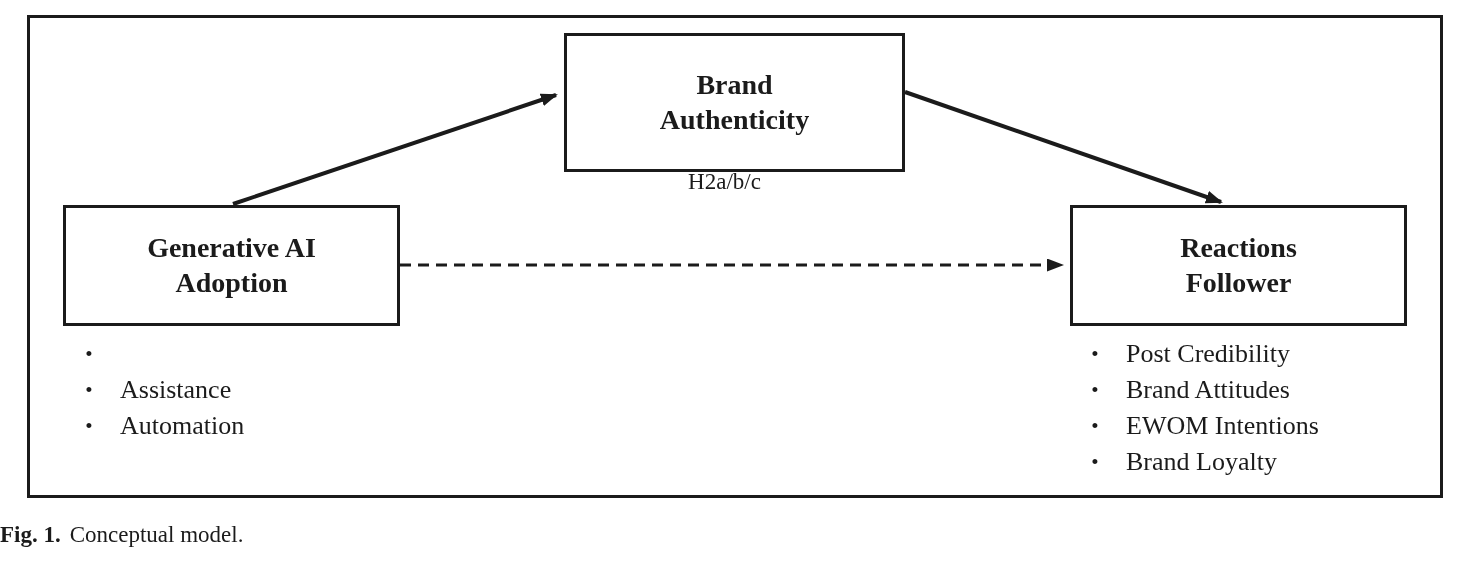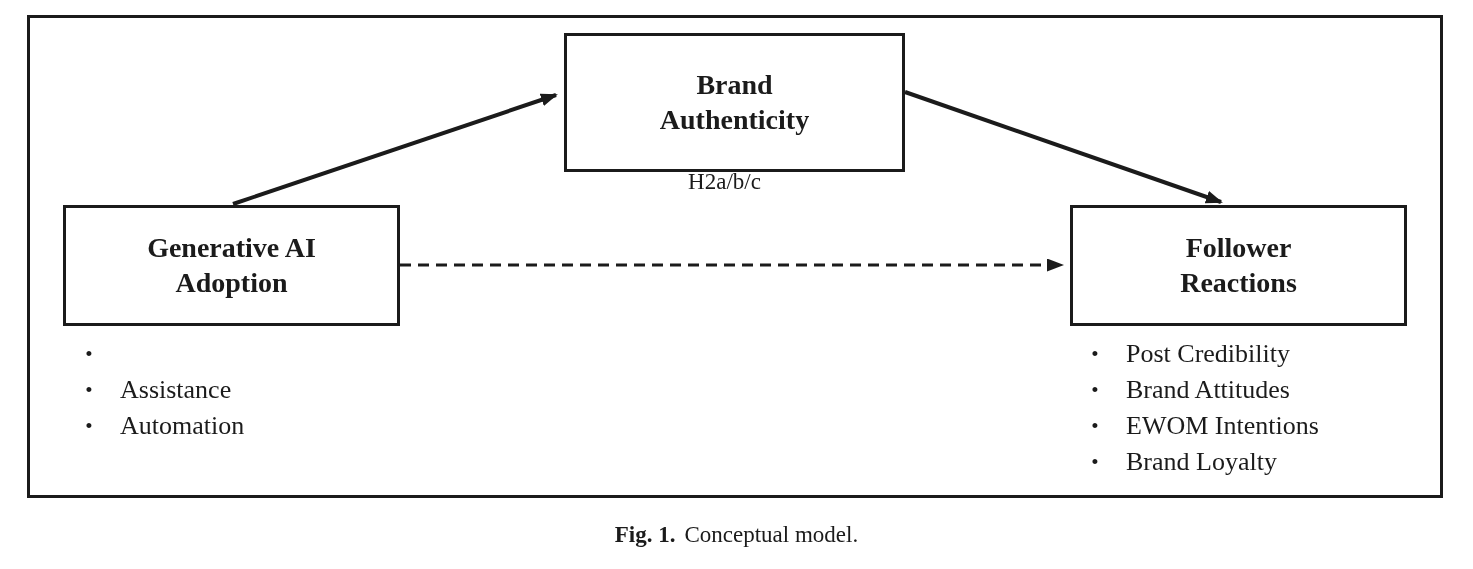--- a/index.html
+++ b/index.html
@@ -68,21 +68,21 @@
     width: 14px;
     margin-right: 24px;
     font-size: 21px;
     text-align: center;
     flex: 0 0 auto;
   }
   .caption {
     position: absolute;
     left: 0; top: 522px;
     width: 100%;
-    text-align: center;
+    text-align: left;
     font-size: 23px;
   }
   .caption .fig-label { font-weight: bold; margin-right: 9px; }
 </style>
 </head>
 <body>
 
 <div class="canvas">
 
   <div class="frame"></div>
@@ -102,22 +102,22 @@
     <span>Brand</span>
     <span>Authenticity</span>
   </div>
 
   <div class="node node-left">
     <span>Generative AI</span>
     <span>Adoption</span>
   </div>
 
   <div class="node node-right">
+    <span>Reactions</span>
     <span>Follower</span>
-    <span>Reactions</span>
   </div>
 
   <div class="hlabel hlabel-h2">H2a/b/c</div>
 
   <ul class="bullets bullets-left">
     <li>
       <span class="bullet-dot">•</span>
     </li>
     <li>
       <span class="bullet-dot">•</span>

